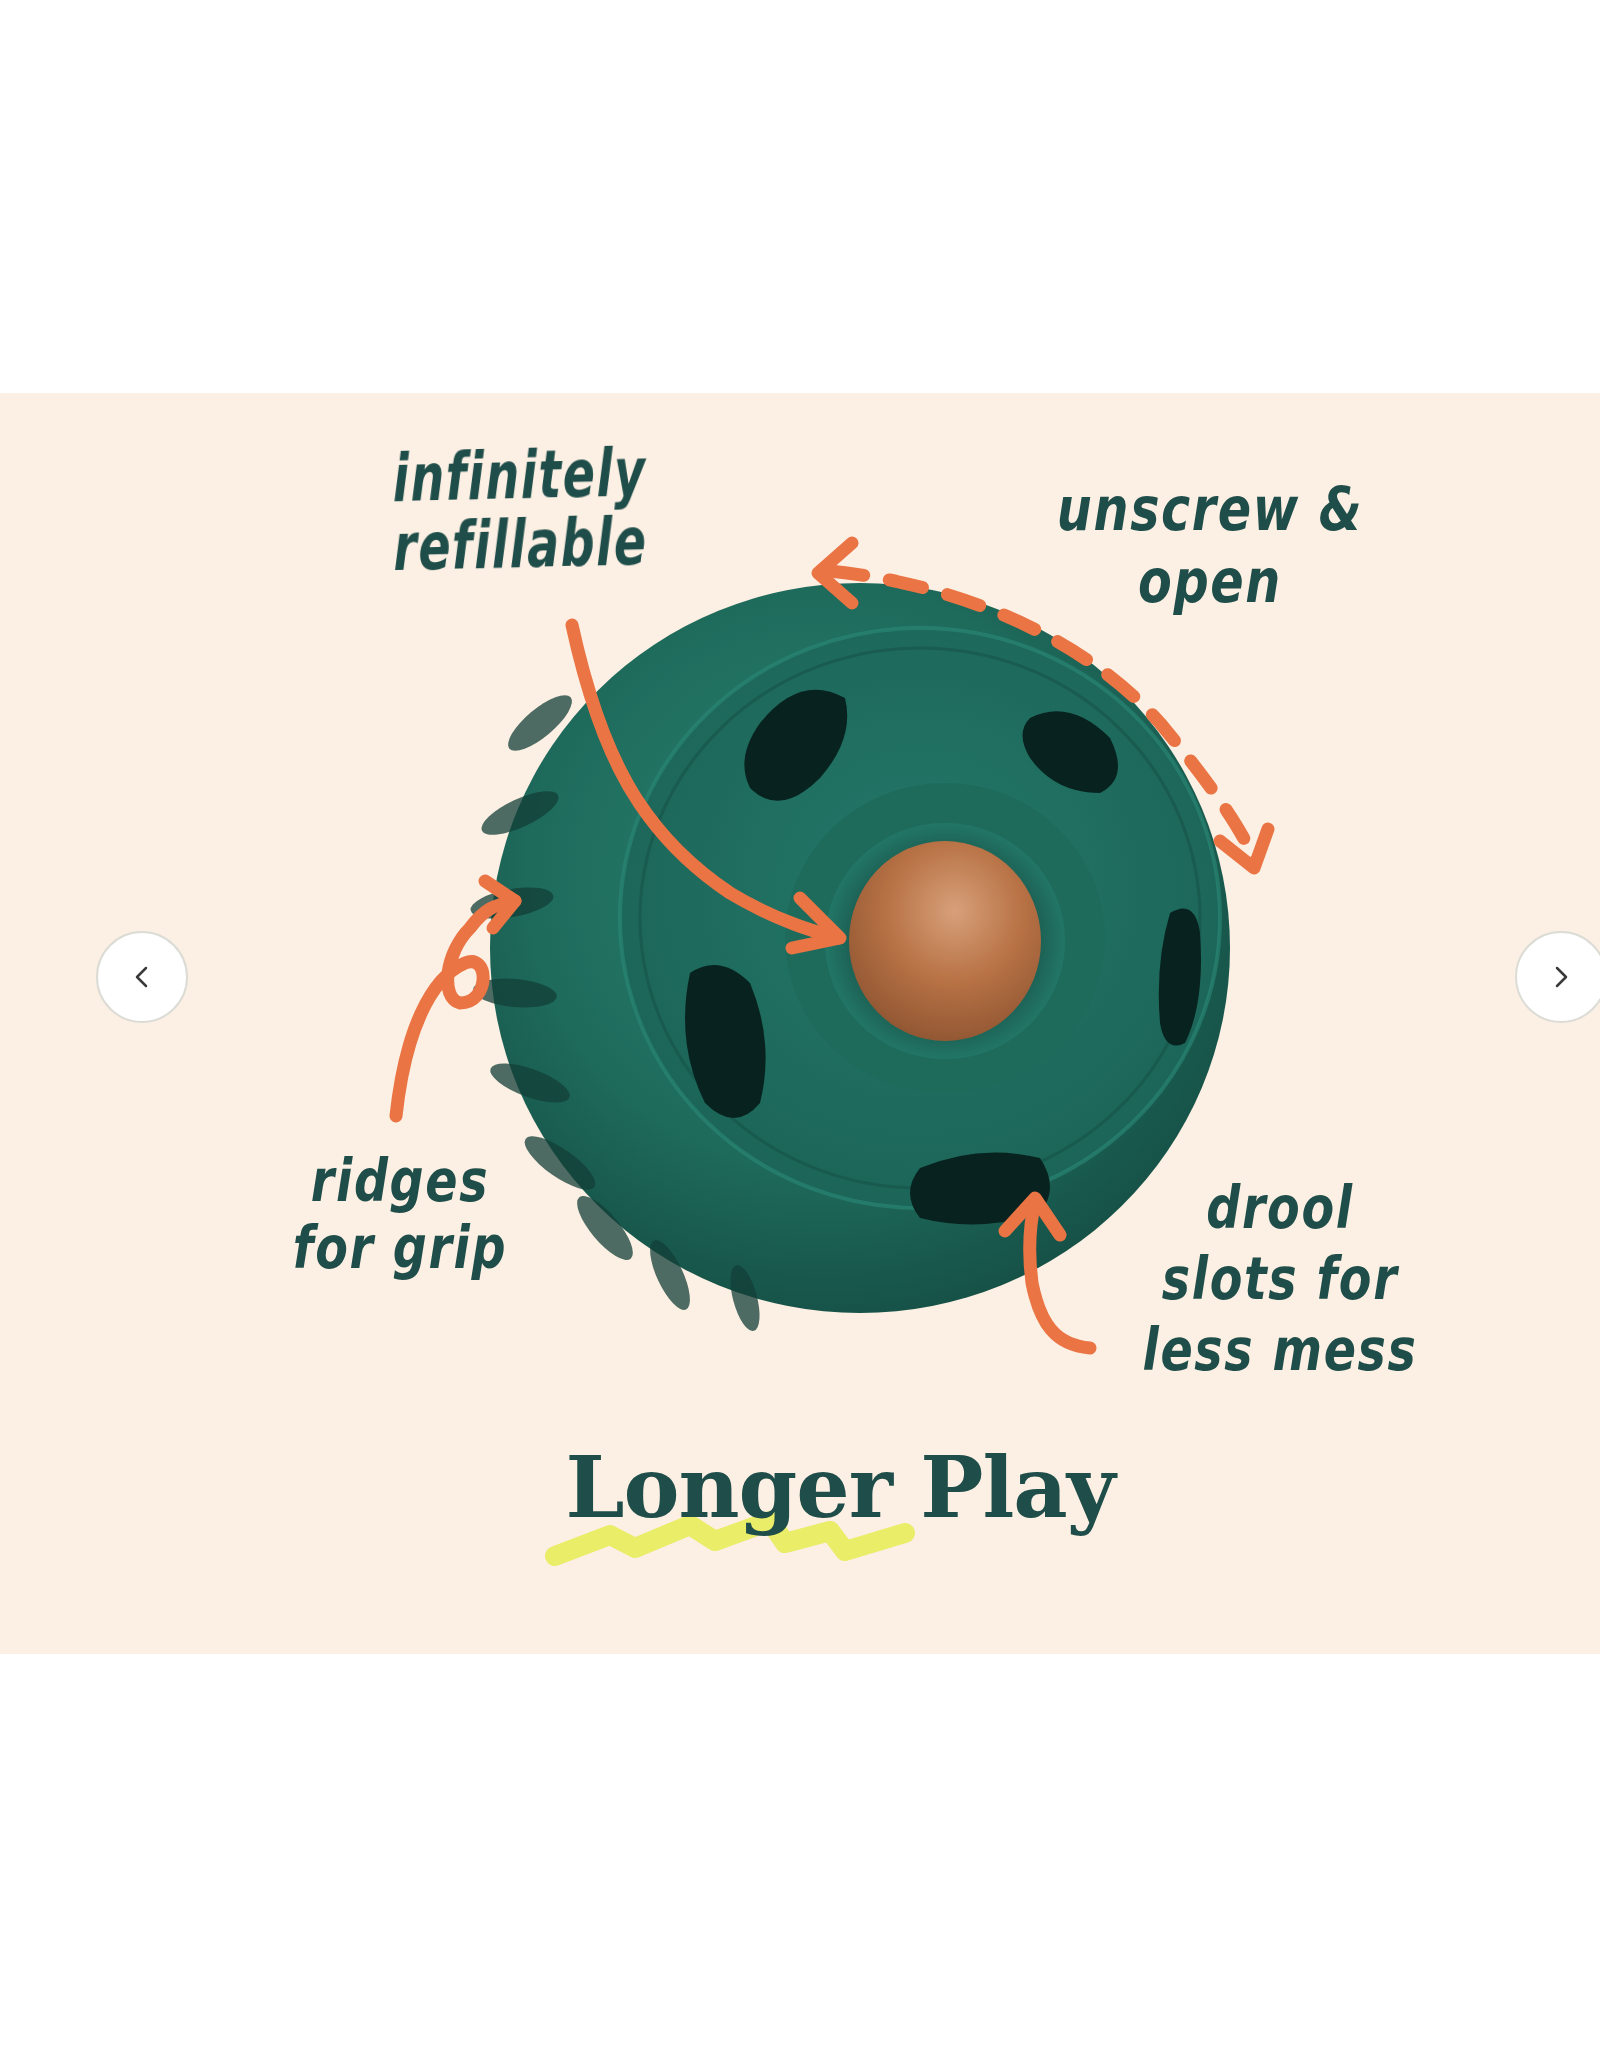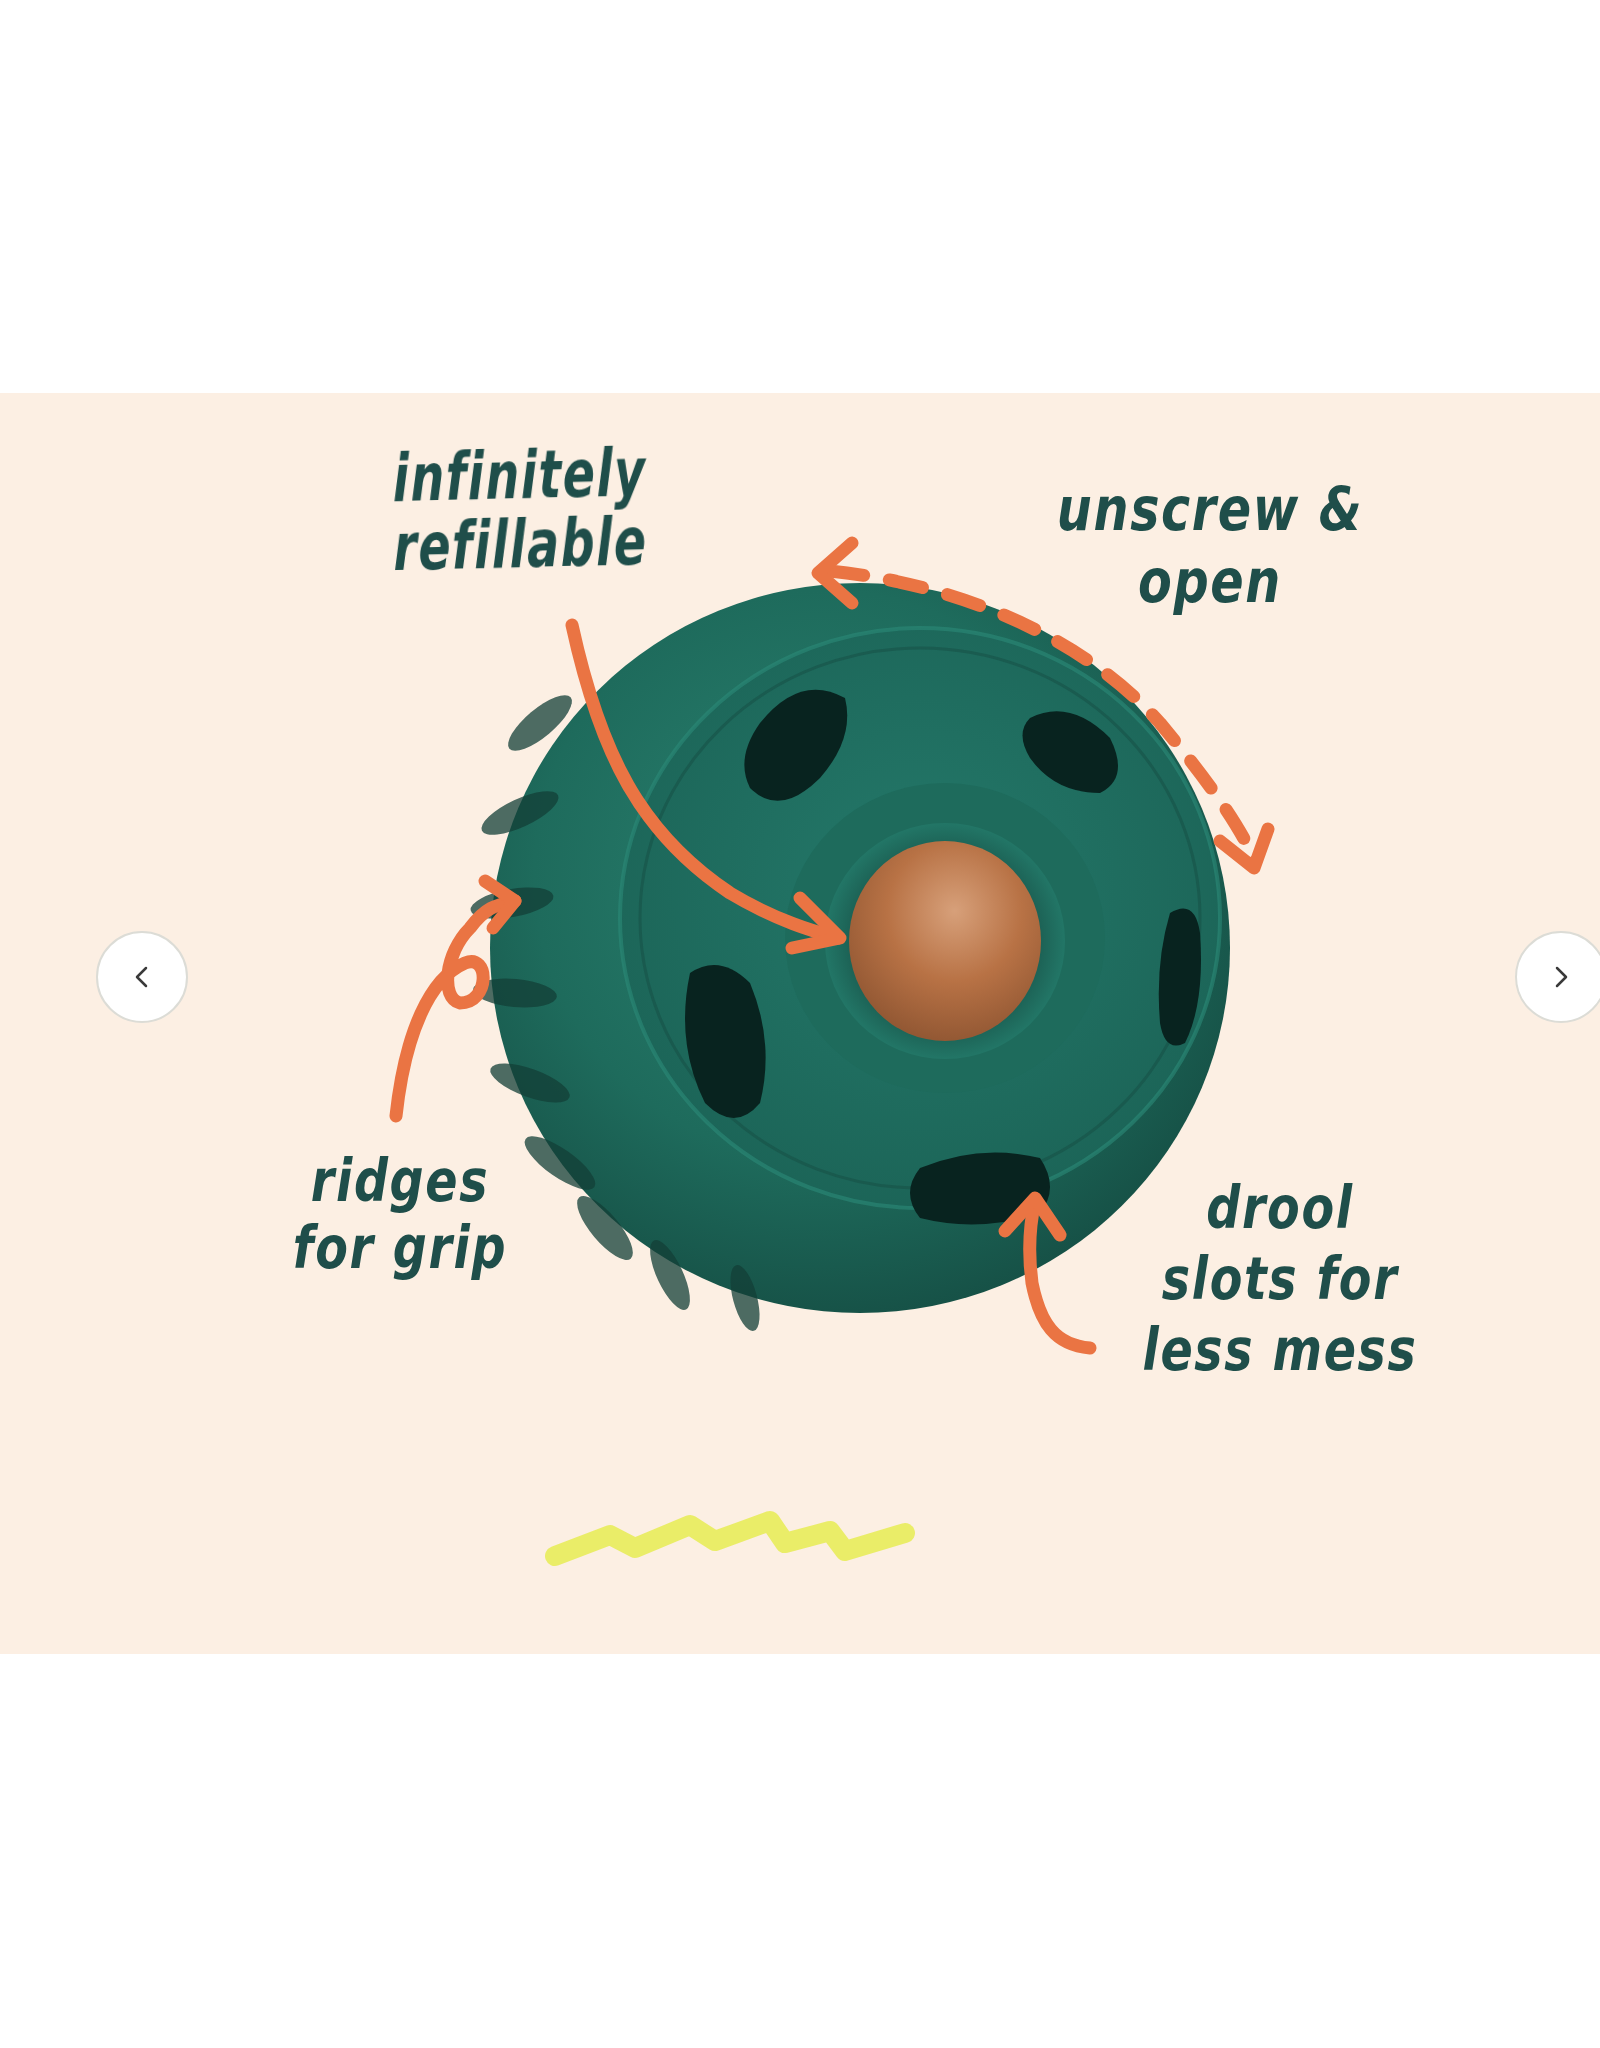--- a/index.html
+++ b/index.html
@@ -169,20 +169,21 @@
     <div class="hand lbl-ridges">
       <div>ridges</div>
       <div>for grip</div>
     </div>
     <div class="hand lbl-drool">
       <div>drool</div>
       <div>slots for</div>
       <div>less mess</div>
     </div>
 
+    <div class="headline">Longer Play</div>
 
     <div class="nav-btn nav-prev">
       <svg viewBox="0 0 30 30">
         <path d="M19 6 L10 15 L19 24" fill="none" stroke="#3a3a3a" stroke-width="2.5" stroke-linecap="round" stroke-linejoin="round"></path>
       </svg>
     </div>
     <div class="nav-btn nav-next">
       <svg viewBox="0 0 30 30">
         <path d="M11 6 L20 15 L11 24" fill="none" stroke="#3a3a3a" stroke-width="2.5" stroke-linecap="round" stroke-linejoin="round"></path>
       </svg>

